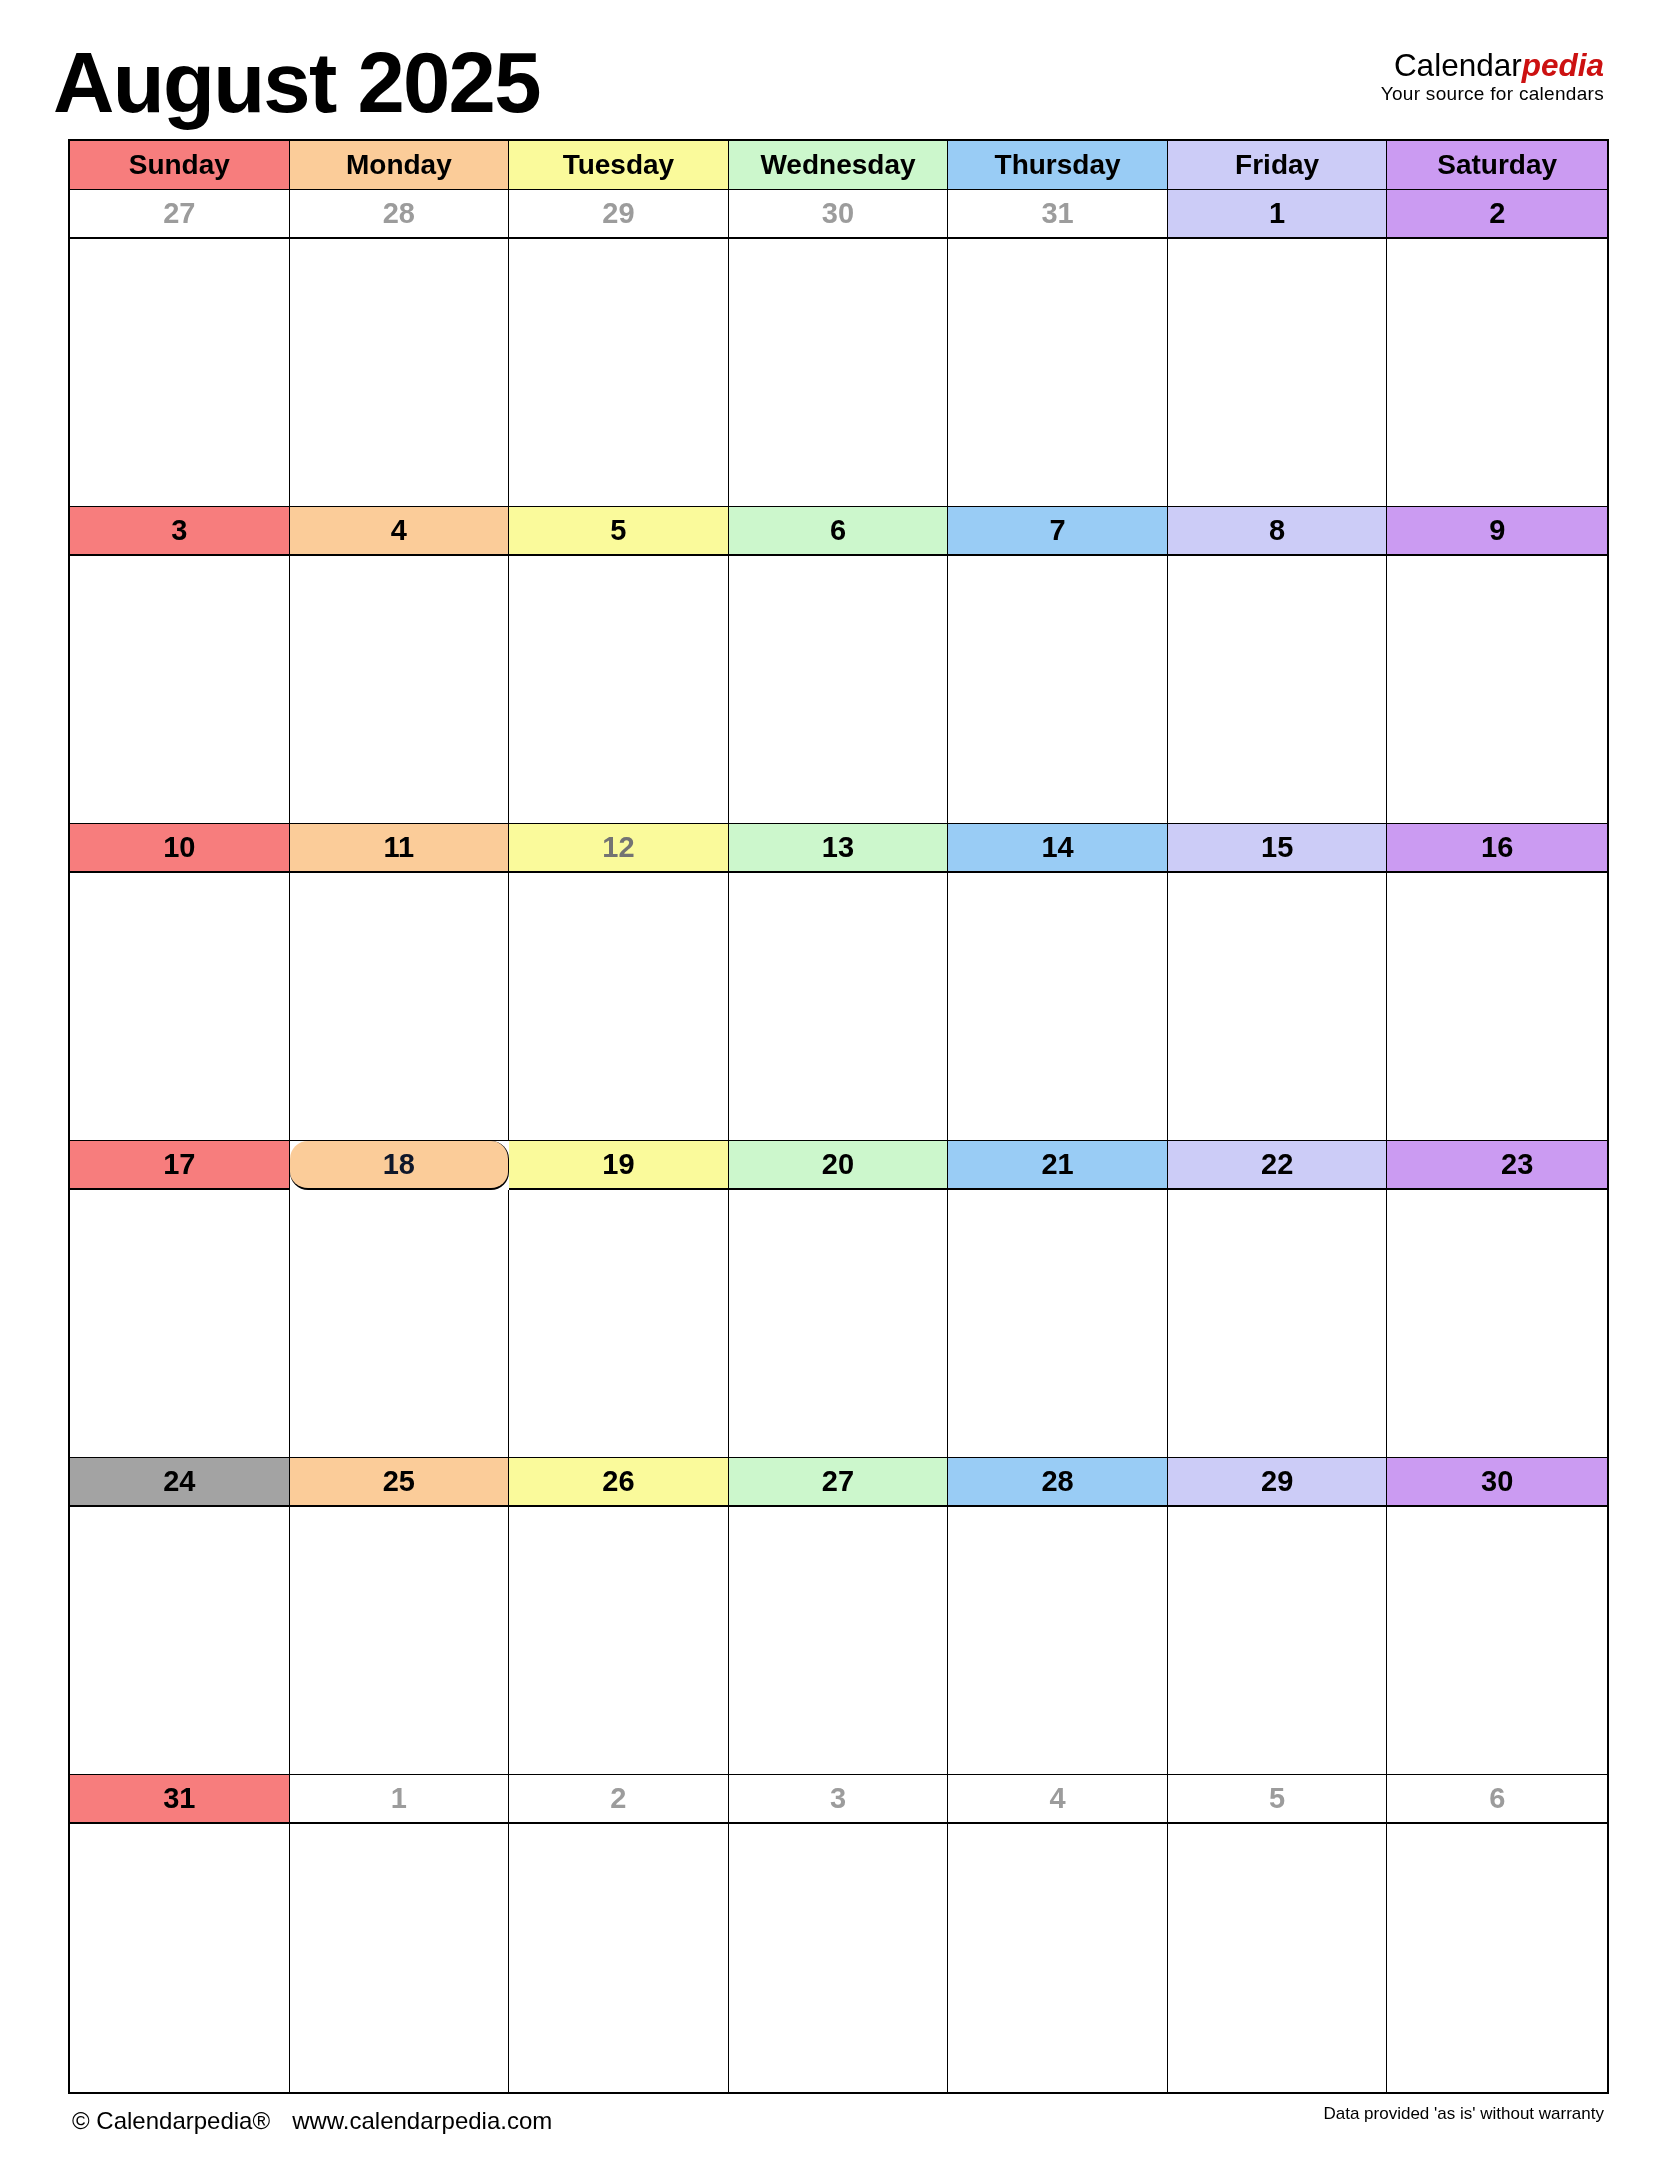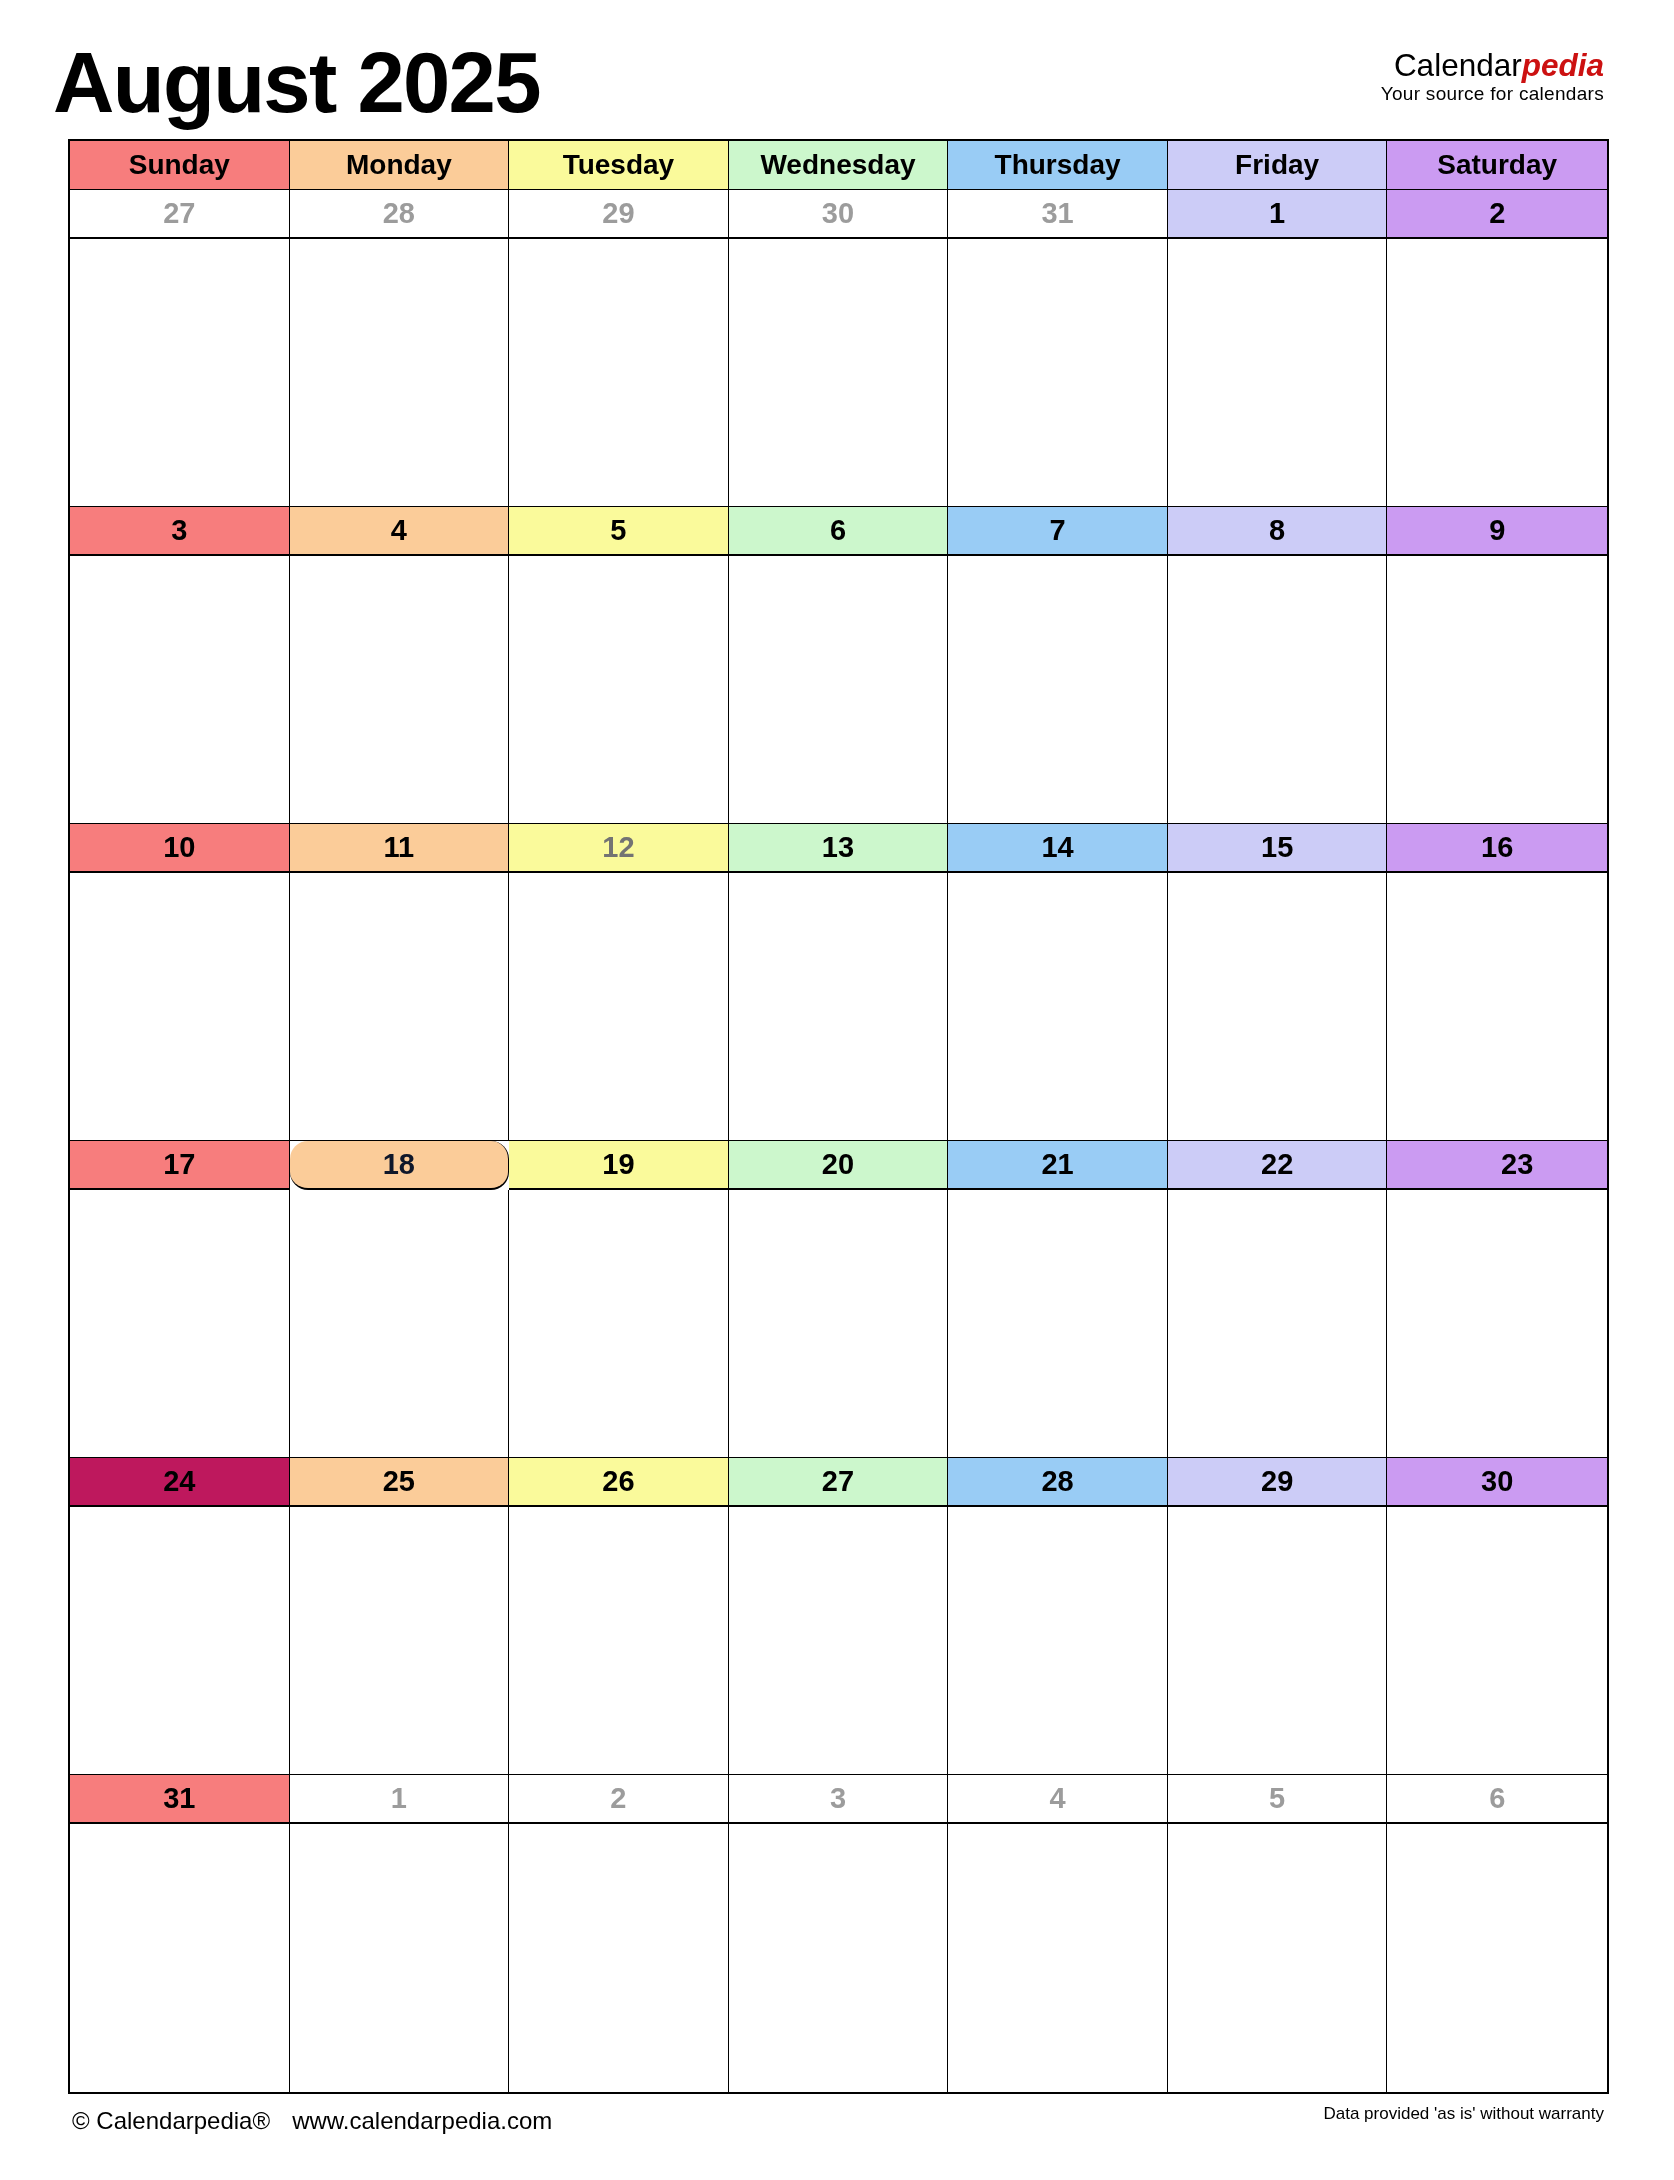--- a/index.html
+++ b/index.html
@@ -110,21 +110,21 @@
     <div class="cell date" style="background: rgb(153, 204, 245); color: rgb(0, 0, 0);">21</div>
     <div class="cell date" style="background: rgb(204, 204, 247); color: rgb(0, 0, 0);">22</div>
     <div class="cell date" style="background: rgb(203, 155, 242); color: rgb(0, 0, 0); padding-left: 40px;">23</div>
     <div class="cell note"></div>
     <div class="cell note"></div>
     <div class="cell note"></div>
     <div class="cell note"></div>
     <div class="cell note"></div>
     <div class="cell note"></div>
     <div class="cell note"></div>
-    <div class="cell date" style="background: #be185d; color: rgb(0, 0, 0);">24</div>
+    <div class="cell date" style="background: #a3a3a3; color: rgb(0, 0, 0);">24</div>
     <div class="cell date" style="background: rgb(251, 204, 153); color: rgb(0, 0, 0);">25</div>
     <div class="cell date" style="background: rgb(250, 250, 155); color: rgb(0, 0, 0);">26</div>
     <div class="cell date" style="background: rgb(204, 247, 204); color: rgb(0, 0, 0);">27</div>
     <div class="cell date" style="background: rgb(153, 204, 245); color: rgb(0, 0, 0);">28</div>
     <div class="cell date" style="background: rgb(204, 204, 247); color: rgb(0, 0, 0);">29</div>
     <div class="cell date" style="background: rgb(203, 155, 242); color: rgb(0, 0, 0);">30</div>
     <div class="cell note"></div>
     <div class="cell note"></div>
     <div class="cell note"></div>
     <div class="cell note"></div>

